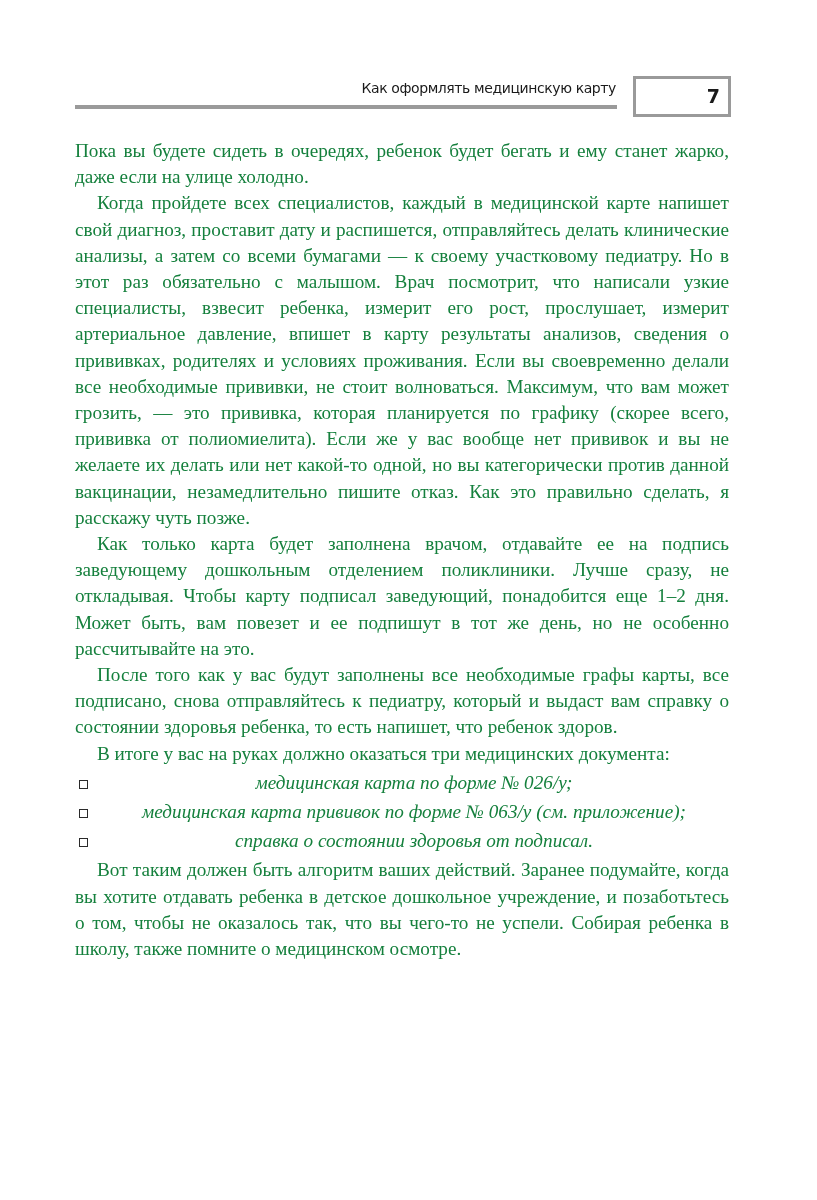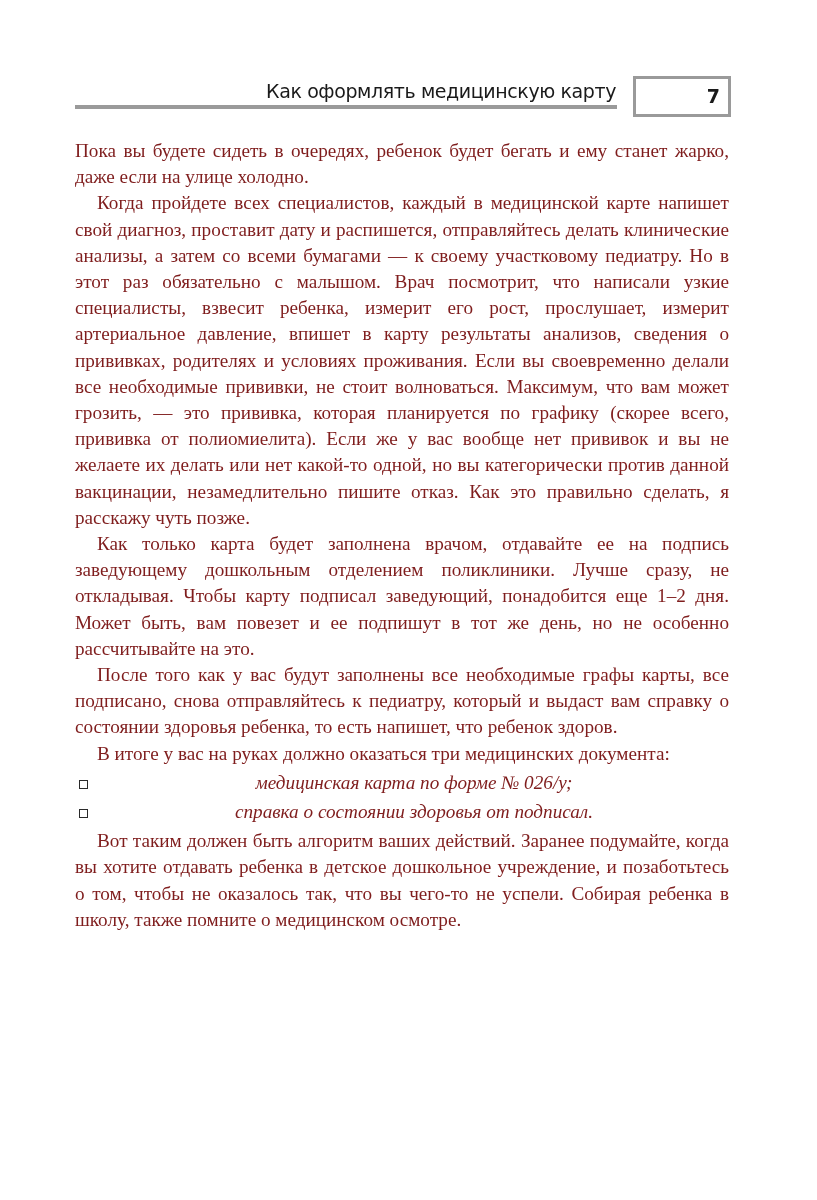--- a/index.html
+++ b/index.html
@@ -1,36 +1,36 @@
 <!DOCTYPE html>
 <html><head>
 <meta charset="utf-8">
 <style>
   html, body { margin:0; padding:0; background:#ffffff; }
   body { width:817px; height:1200px; position:relative; overflow:hidden; }
   .running-title {
     position:absolute; left:75px; width:541px; top:80px;
-    text-align:right; font-family:"DejaVu Sans", sans-serif; font-size:19px;
+    text-align:right; font-family:"DejaVu Sans", sans-serif; font-size:14px;
     color:#1a1a1a; letter-spacing:-0.4px;
   }
   .header-rule {
     position:absolute; left:75px; top:105px; width:542px; height:4px; background:#9a9a9a;
   }
   .page-box {
     position:absolute; left:633px; top:76px; width:92px; height:35px;
     border:3px solid #9a9a9a; box-sizing:content-box;
   }
   .page-num {
     position:absolute; right:8px; top:6px;
     font-family:"DejaVu Sans", sans-serif; font-weight:bold; font-size:19px; color:#1a1a1a;
   }
   .body-text {
     position:absolute; left:75px; top:138px; width:654px;
     font-family:"Liberation Serif", serif; font-size:19.2px; line-height:26.2px;
-    color:#7f1d1d; text-align:justify;
+    color:#15803d; text-align:justify;
   }
   .body-text p { margin:0; text-indent:22px; }
   .body-text p.noindent { text-indent:0; }
   .body-text p.after-list { }
   ul.bullets { list-style:none; margin:3px 0 0 0; padding:0; }
   ul.bullets li { position:relative; padding-left:24px; margin-bottom:3px; text-align:center;font-style:italic; }
   .bullet-box {
     position:absolute; left:4px; top:10px; width:7px; height:7px;
     border:1.5px solid #2a2a2a; box-sizing:content-box;
   }
@@ -47,16 +47,17 @@
 </div>
 
 <div class="body-text">
   <p class="noindent">Пока вы будете сидеть в очередях, ребенок будет бегать и ему станет жарко, даже если на улице холодно.</p>
   <p>Когда пройдете всех специалистов, каждый в медицинской карте напишет свой диагноз, проставит дату и распишется, отправляйтесь делать клинические анализы, а затем со всеми бумагами — к своему участковому педиатру. Но в этот раз обязательно с малышом. Врач посмотрит, что написали узкие специалисты, взвесит ребенка, измерит его рост, прослушает, измерит артериальное давление, впишет в карту результаты анализов, сведения о прививках, родителях и условиях проживания. Если вы своевременно делали все необходимые прививки, не стоит волноваться. Максимум, что вам может грозить, — это прививка, которая планируется по графику (скорее всего, прививка от полиомиелита). Если же у вас вообще нет прививок и вы не желаете их делать или нет какой-то одной, но вы категорически против данной вакцинации, незамедлительно пишите отказ. Как это правильно сделать, я расскажу чуть позже.</p>
   <p>Как только карта будет заполнена врачом, отдавайте ее на подпись заведующему дошкольным отделением поликлиники. Лучше сразу, не откладывая. Чтобы карту подписал заведующий, понадобится еще 1–2 дня. Может быть, вам повезет и ее подпишут в тот же день, но не особенно рассчитывайте на это.</p>
   <p>После того как у вас будут заполнены все необходимые графы карты, все подписано, снова отправляйтесь к педиатру, который и выдаст вам справку о состоянии здоровья ребенка, то есть напишет, что ребенок здоров.</p>
   <p>В итоге у вас на руках должно оказаться три медицинских документа:</p>
   <ul class="bullets">
     <li><span class="bullet-box"></span><span>медицинская карта по форме № 026/у;</span></li>
+    <li><span class="bullet-box"></span><span>медицинская карта прививок по форме № 063/у (см. приложение);</span></li>
     <li><span class="bullet-box"></span><span>справка о состоянии здоровья от подписал.</span></li>
   </ul>
   <p class="after-list">Вот таким должен быть алгоритм ваших действий. Заранее подумайте, когда вы хотите отдавать ребенка в детское дошкольное учреждение, и позаботьтесь о том, чтобы не оказалось так, что вы чего-то не успели. Собирая ребенка в школу, также помните о медицинском осмотре.</p>
 </div>
 
 </body></html>

